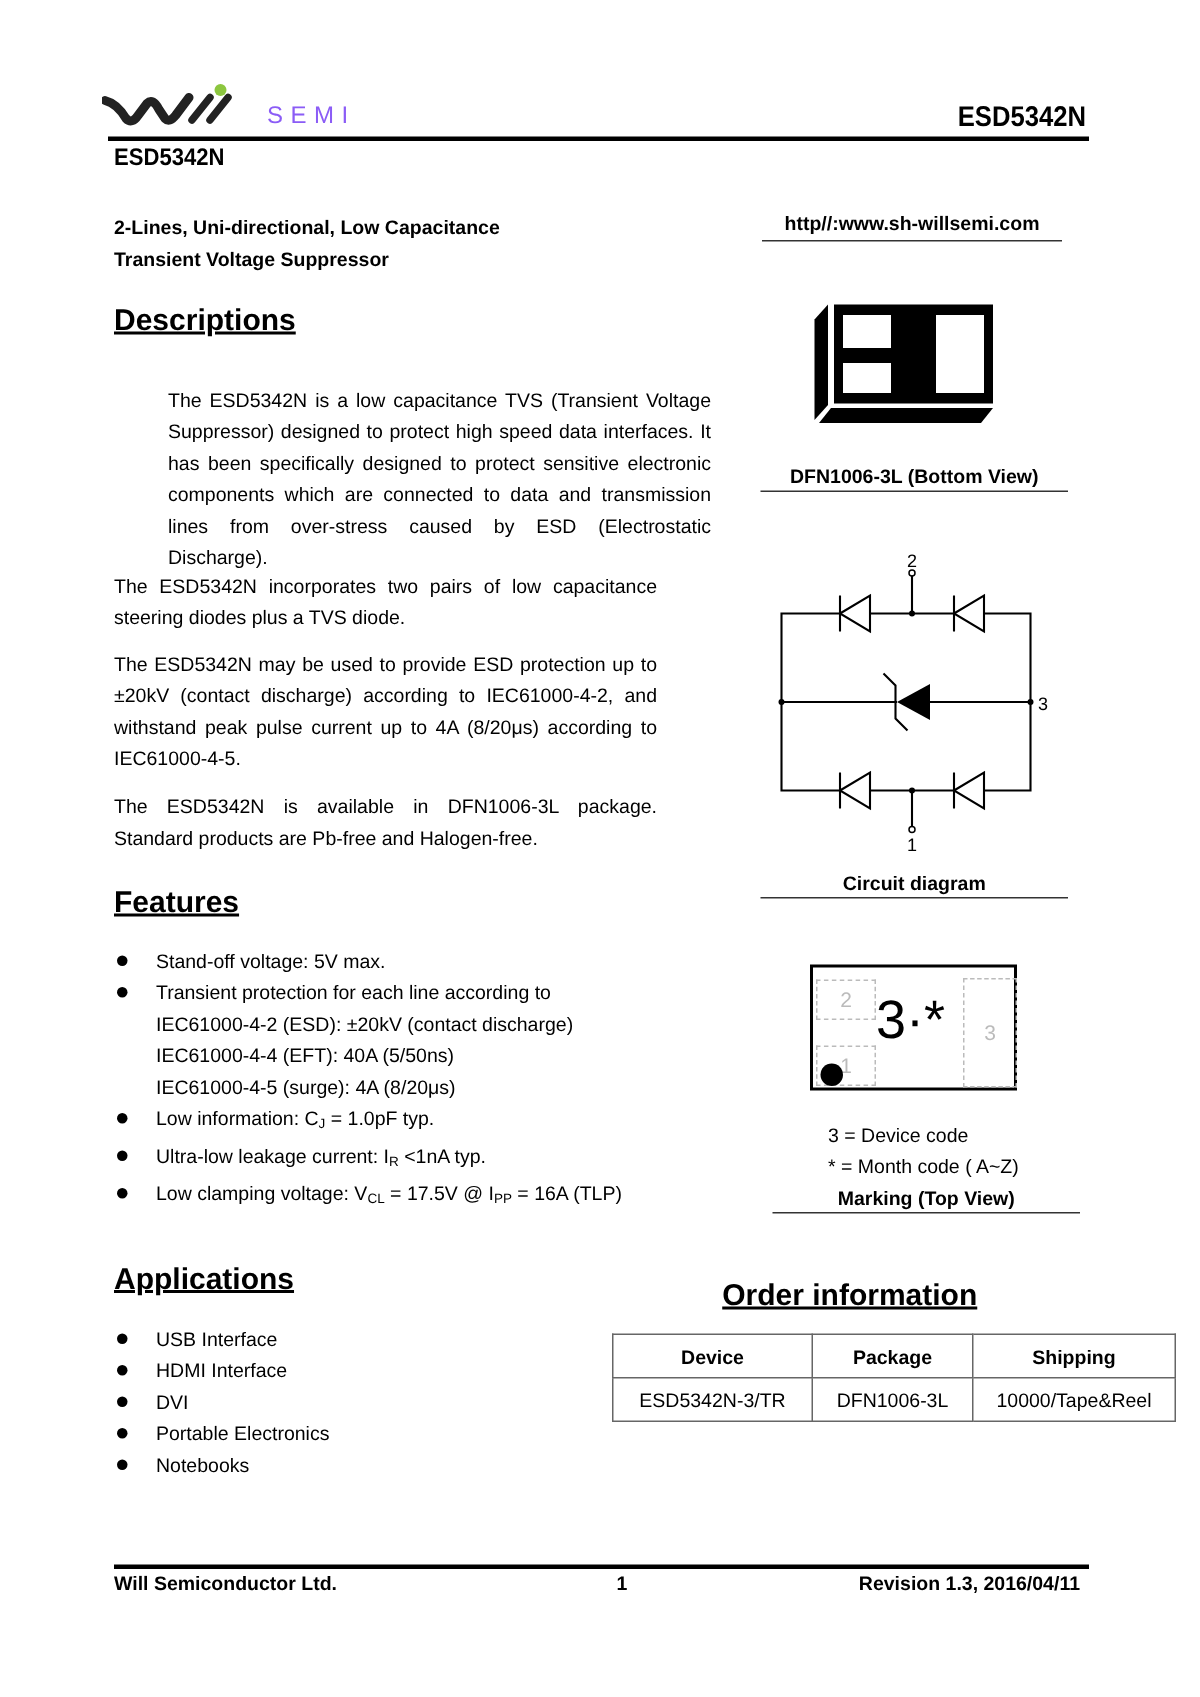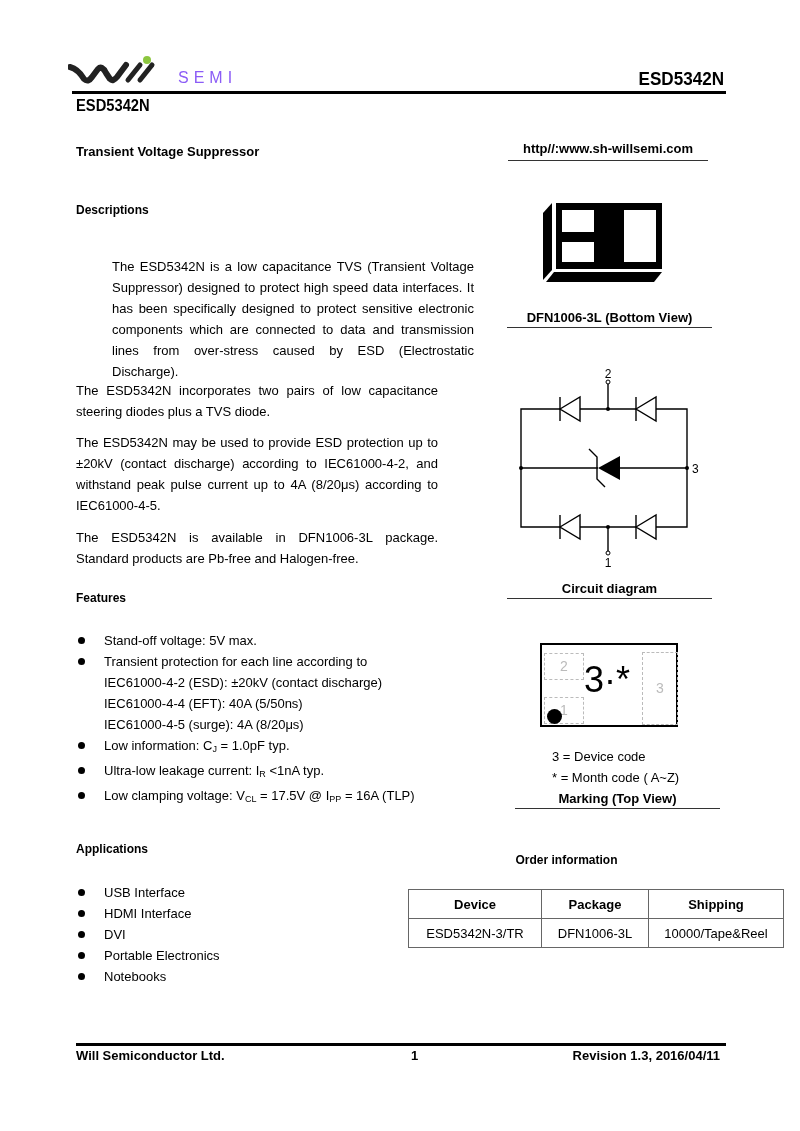--- a/index.html
+++ b/index.html
@@ -3,21 +3,21 @@
 <meta charset="utf-8">
 <style>
   html,body{margin:0;padding:0;background:#fff;}
   body{width:800px;height:1131px;position:relative;overflow:hidden;font-family:"Liberation Sans",sans-serif;color:#000;}
   .abs{position:absolute;}
   .logo{left:68px;top:55px;width:190px;height:36px;}
   .hdr-title{right:76px;top:68px;font-size:19px;font-weight:bold;font-family:"Liberation Sans",sans-serif;transform:scaleX(0.9);transform-origin:right;}
   .hdr-line{left:72px;top:91px;width:654px;height:3px;background:#000;}
   .part{left:76px;top:97px;font-size:16px;font-weight:bold;transform:scaleX(0.92);transform-origin:left;}
   .subtitle{left:76px;top:141px;font-size:13px;font-weight:bold;line-height:21px;}
-  .h2{font-size:12px;font-weight:bold;}
+  .h2{font-size:20px;font-weight:bold;text-decoration:underline;}
   .para{left:76px;width:362px;font-size:13px;line-height:21px;text-align:justify;}
   .url{left:508px;top:141px;width:200px;text-align:center;font-size:13px;font-weight:bold;padding-bottom:4px;border-bottom:1px solid #333;}
   .caption{font-size:13px;font-weight:bold;text-align:center;border-bottom:1px solid #333;padding-bottom:2px;}
   ul.blist{list-style:none;margin:0;padding:0;position:absolute;left:76px;}
   ul.blist li{position:relative;padding-left:28px;font-size:13px;line-height:21px;}
   ul.blist li .dot{position:absolute;left:2px;top:7px;width:7px;height:7px;border-radius:50%;background:#000;}
   ul.blist li .sub{display:block;}
   sub{font-size:9px;vertical-align:-2px;}
   table.order{position:absolute;left:408px;top:889px;border-collapse:collapse;font-size:13px;}
   table.order th,table.order td{border:1px solid #666;padding:0 14px;height:28px;text-align:center;}
@@ -36,20 +36,21 @@
     <line x1="72" y1="25" x2="84" y2="10" stroke="#222" stroke-width="5" stroke-linecap="round"></line>
     <circle cx="79" cy="5" r="4" fill="#8cc63f"></circle>
   </svg>
   <span class="abs" style="left:110px;top:14px;font-size:16px;letter-spacing:5px;color:#8b5cf6;">SEMI</span>
 </div>
 <div class="abs hdr-title">ESD5342N</div>
 <div class="abs hdr-line"></div>
 <div class="abs part">ESD5342N</div>
 
 <div class="abs subtitle">
+  <div>2-Lines, Uni-directional, Low Capacitance</div>
   <div>Transient Voltage Suppressor</div>
 </div>
 
 <div class="abs url">http//:www.sh-willsemi.com</div>
 
 <div class="abs h2" style="left:76px;top:203px;">Descriptions</div>
 <div class="abs para" style="top:256px;margin-left:36px;">The ESD5342N is a low capacitance TVS (Transient Voltage Suppressor) designed to protect high speed data interfaces. It has been specifically designed to protect sensitive electronic components which are connected to data and transmission lines from over-stress caused by ESD (Electrostatic Discharge).</div>
 <div class="abs para" style="top:380px;">The ESD5342N incorporates two pairs of low capacitance steering diodes plus a TVS diode.</div>
 <div class="abs para" style="top:432px;">The ESD5342N may be used to provide ESD protection up to ±20kV (contact discharge) according to IEC61000-4-2, and withstand peak pulse current up to 4A (8/20μs) according to IEC61000-4-5.</div>
 <div class="abs para" style="top:527px;">The ESD5342N is available in DFN1006-3L package. Standard products are Pb-free and Halogen-free.</div>

